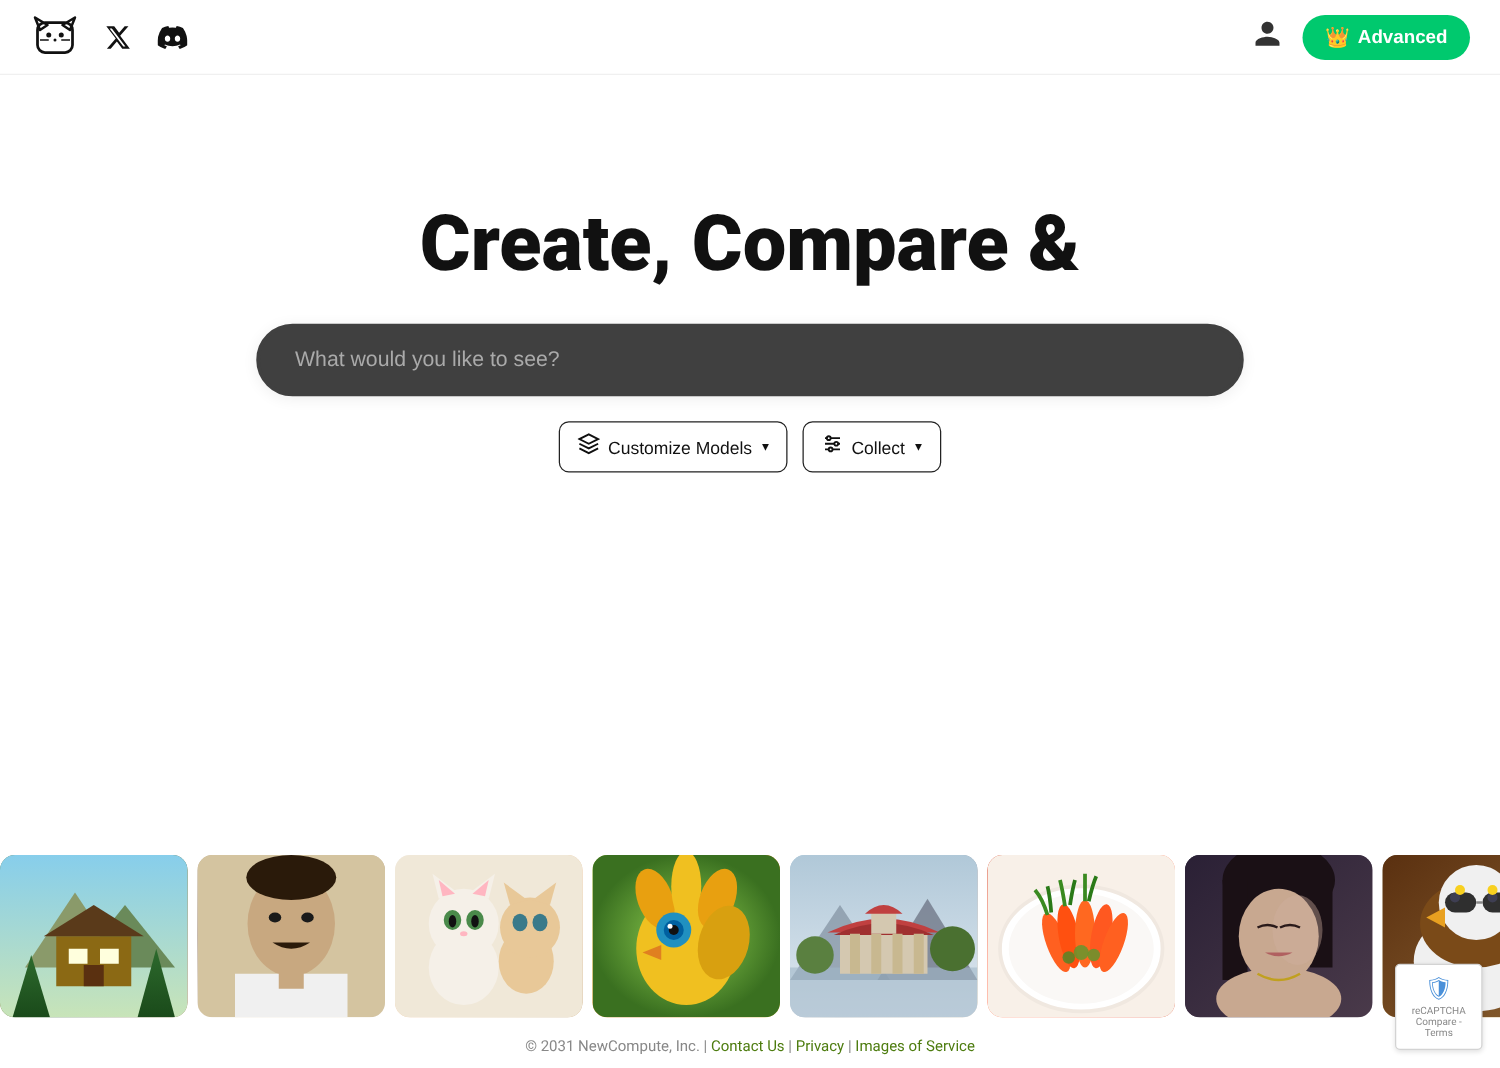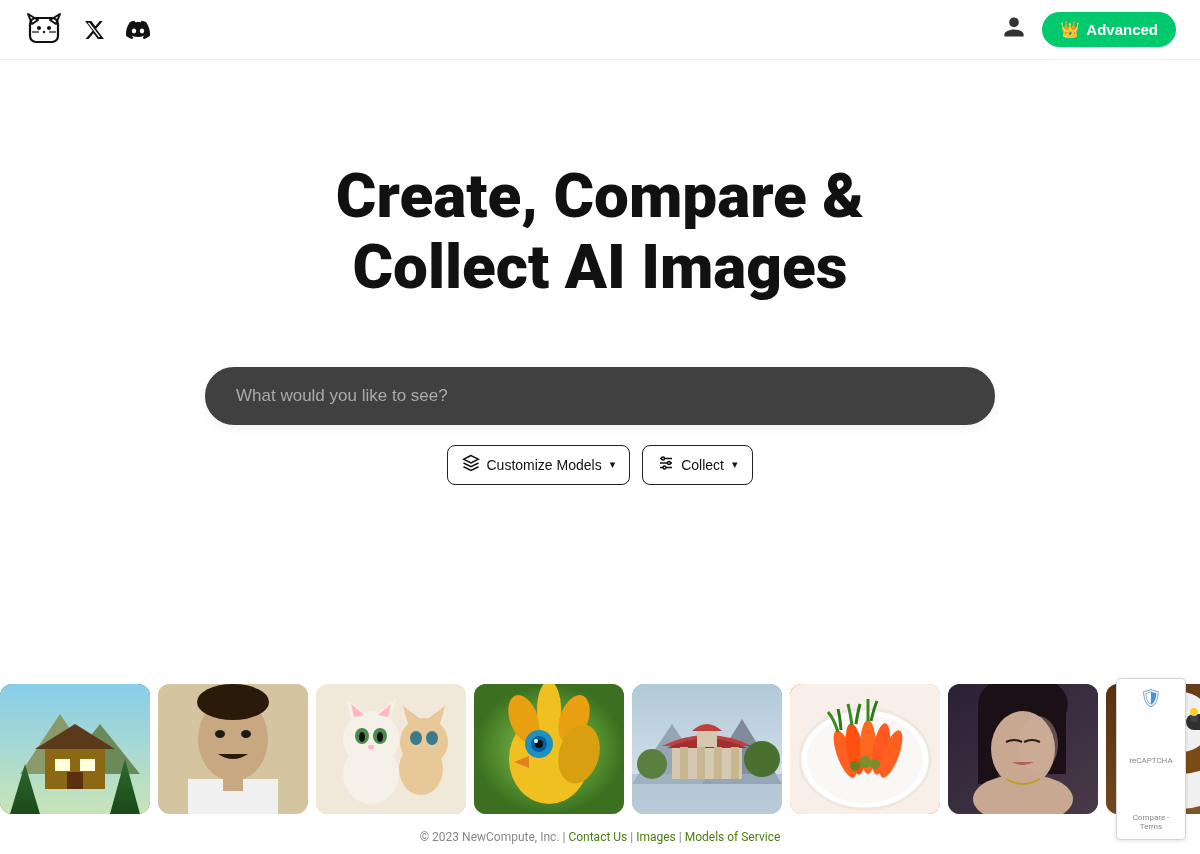--- a/index.html
+++ b/index.html
@@ -86,21 +86,21 @@
       padding: 100px 20px 60px;
     }
 
     .hero-title {
       font-size: 62px;
       font-weight: 900;
       text-align: center;
       line-height: 1.15;
       color: #111;
       max-width: 700px;
-      margin-bottom: 64px;
+      margin-bottom: 28px;
     }
 
     .search-bar {
       width: 100%;
       max-width: 790px;
       border: 3px solid #404040;
       border-radius: 40px;
       padding: 16px 28px;
       font-size: 17px;
       color: #999;
@@ -206,21 +206,20 @@
       color: #555;
       width: 70px;
       text-align: center;
       box-shadow: 0 1px 4px rgba(0,0,0,0.12);
       z-index: 100;
     }
 
     .recaptcha-badge .rc-title {
       font-size: 8px;
       color: #888;
-      margin-top: 48px;
     }
 
     .recaptcha-badge .rc-logo {
       font-size: 18px;
       color: #4a90d9;
       margin-bottom: 2px;
     }
 
     .page-wrapper {
       position: relative;
@@ -283,21 +282,20 @@
       <button class="subscribe-btn">
         <span class="crown">👑</span>
         <span>Advanced</span>
       </button>
     </div>
   </header>
 
   <section class="hero">
     <h1 class="hero-title">
       <span>Create, Compare &amp;</span><br>
-      <span>Collect AI Images</span>
     </h1>
 
     <input type="text" class="search-bar" placeholder="What would you like to see?" style="">
 
     <div class="controls-row">
 
       <button class="control-btn">
         <span class="icon">
           <svg width="18" height="18" viewBox="0 0 24 24" fill="none" stroke="#111" stroke-width="2" xmlns="http://www.w3.org/2000/svg">
             <path d="M12 2L2 7l10 5 10-5-10-5z"></path>
@@ -556,27 +554,27 @@
         <circle cx="58" cy="34" r="4" fill="#4a4a6a" opacity="0.6"></circle>
         <circle cx="88" cy="34" r="4" fill="#4a4a6a" opacity="0.6"></circle>
 
         <circle cx="62" cy="28" r="4" fill="#f8d020"></circle>
         <circle cx="88" cy="28" r="4" fill="#f8d020"></circle>
       </svg>
     </div>
   </div>
 
   <div class="footer">
-    <span>© 2023 NewCompute, Inc.</span>
+    <span>© 2031 NewCompute, Inc.</span>
     <span> | </span>
     <a href="#">Contact Us</a>
     <span> | </span>
-    <a href="#">Images</a>
+    <a href="#">Privacy</a>
     <span> | </span>
-    <a href="#">Models of Service</a>
+    <a href="#">Images of Service</a>
   </div>
 
   <div class="recaptcha-badge">
     <div class="rc-logo">🛡</div>
     <div class="rc-title">reCAPTCHA</div>
     <div class="rc-title">Compare - Terms</div>
   </div>
 
 </div>
 

